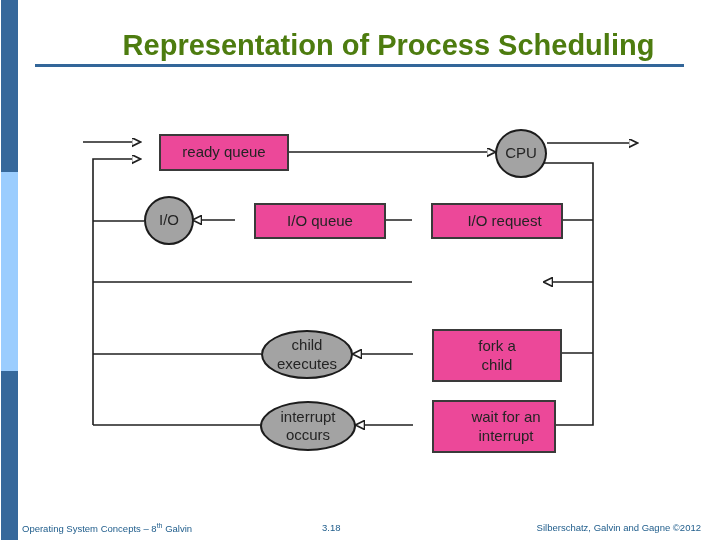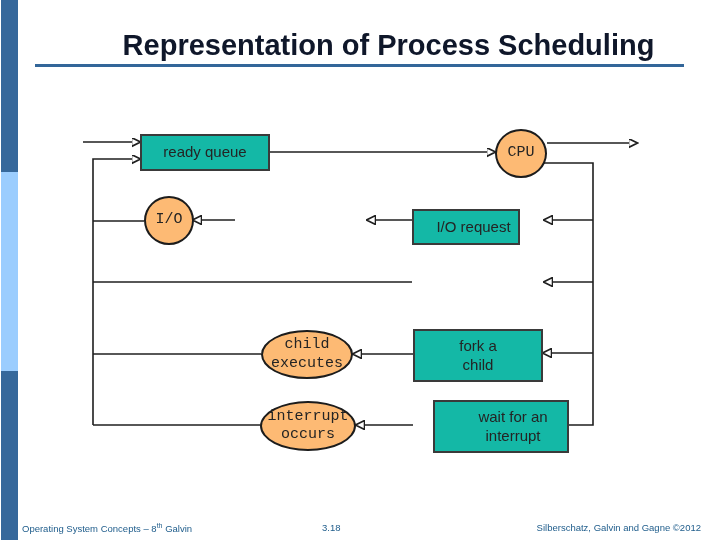--- a/index.html
+++ b/index.html
@@ -21,21 +21,21 @@
   .bar-mid    { top: 172px; height: 199px; background: #9BCDFE; }
   .bar-bottom { top: 371px; height: 169px; background: #36689B; }
 
   
   .slide-title {
     position: absolute;
     top: 31px; left: 75px; right: 18px;
     text-align: center;
     font-size: 29px;
     font-weight: bold;
-    color: #0f172a;
+    color: #4d7c0f;
     letter-spacing: 0px;
     line-height: 1;
     white-space: nowrap;
   }
   .title-underline {
     position: absolute;
     top: 64px; left: 35px;
     width: 649px; height: 3px;
     background: #336699;
   }
@@ -47,39 +47,39 @@
     align-items: center;
     justify-content: center;
     text-align: center;
     box-sizing: border-box;
     font-size: 15px;
     line-height: 1.22;
     color: #242424;
     white-space: pre-line;
   }
   .rect-node {
-    background: #14b8a6;
+    background: #ec4899;
     border: 2px solid #3A3A3A;
+    margin-left: 19px;
   }
   .ellipse-node {
-    background: #fdba74;
+    background: #a3a3a3;
     border: 2px solid #1C1C1C;
     border-radius: 50%;
-    font-family: Liberation Mono, monospace;
   }
   .n-ready-queue     { left: 140px; top: 134px; width: 130px; height: 37px; }
   .n-cpu             { left: 495px; top: 129px; width: 52px;  height: 49px; }
   .n-io              { left: 144px; top: 196px; width: 50px;  height: 49px; }
   .n-io-queue        { left: 235px; top: 203px; width: 132px; height: 36px; }
-  .n-io-request      { left: 412px; top: 209px; width: 108px; height: 36px; padding-left: 15px; }
+  .n-io-request      { left: 412px; top: 203px; width: 132px; height: 36px; padding-left: 15px; }
   .n-time-slice      { left: 412px; top: 257px; width: 132px; height: 51px; }
   .n-child-executes  { left: 261px; top: 330px; width: 92px;  height: 49px; }
   .n-fork-child      { left: 413px; top: 329px; width: 130px; height: 53px; }
   .n-interrupt       { left: 260px; top: 401px; width: 96px;  height: 50px; }
-  .n-wait-interrupt  { left: 433px; top: 400px; width: 136px; height: 53px; padding-left: 24px; }
+  .n-wait-interrupt  { left: 413px; top: 400px; width: 124px; height: 53px; padding-left: 24px; }
 
   .connectors {
     position: absolute;
     left: 0; top: 0;
     width: 720px; height: 540px;
   }
   .connectors path {
     stroke: #1F1F1F;
     stroke-width: 1.6;
     fill: none;
@@ -129,20 +129,21 @@
     <path d="M 412 282 H 93"></path>
     <path d="M 413 354 H 361" marker-end="url(#arrow)"></path>
     <path d="M 261 354 H 93"></path>
     <path d="M 413 425 H 364" marker-end="url(#arrow)"></path>
     <path d="M 260 425 H 93"></path>
   </svg>
 
   <div class="node rect-node n-ready-queue">ready queue</div>
   <div class="node ellipse-node n-cpu">CPU</div>
   <div class="node ellipse-node n-io">I/O</div>
+  <div class="node rect-node n-io-queue">I/O queue</div>
   <div class="node rect-node n-io-request">I/O request</div>
   <div class="node ellipse-node n-child-executes">child
 executes</div>
   <div class="node rect-node n-fork-child">fork a
 child</div>
   <div class="node ellipse-node n-interrupt">interrupt
 occurs</div>
   <div class="node rect-node n-wait-interrupt">wait for an
 interrupt</div>
 

